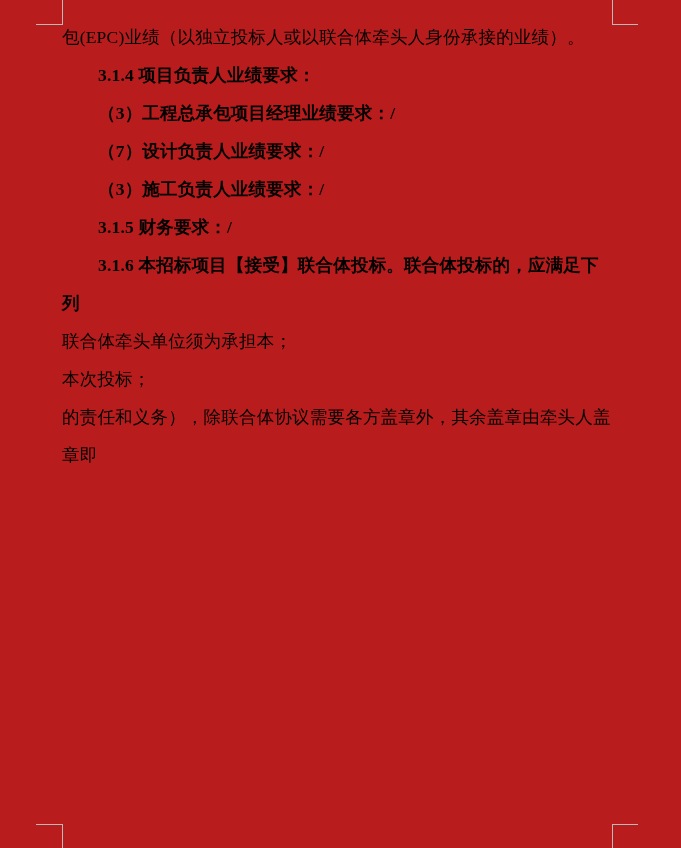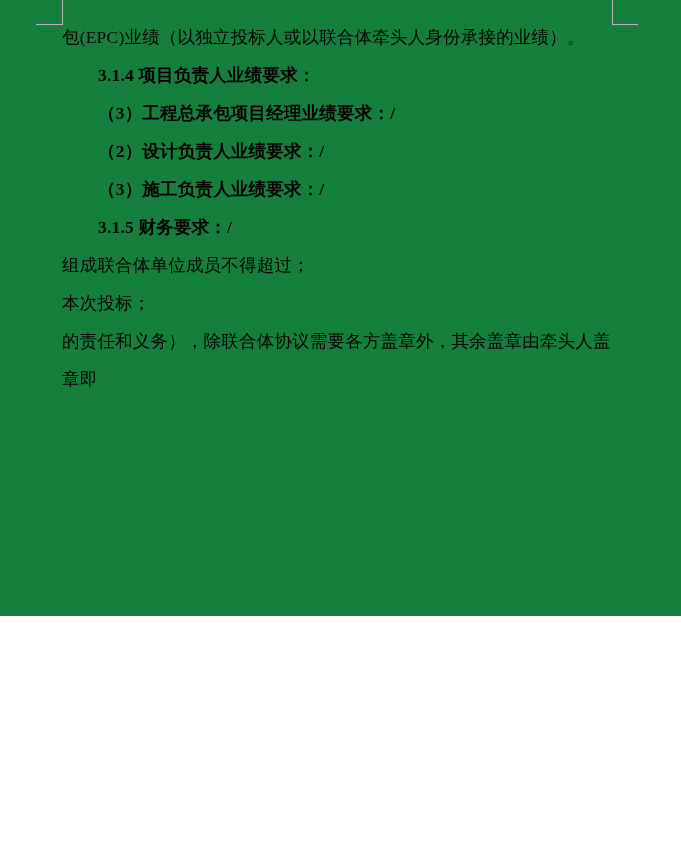--- a/index.html
+++ b/index.html
@@ -6,22 +6,22 @@
     margin: 0;
     padding: 0;
     background: #ffffff;
   }
   body {
     font-family: "Liberation Serif", "DejaVu Serif", serif;
   }
   .page {
     position: relative;
     width: 681px;
-    height: 616px;
-    background: #15803d;
+    height: 848px;
+    background: #b91c1c;
     overflow: hidden;
   }
   .mark-tl-h, .mark-tr-h, .mark-bl-h, .mark-br-h,
   .mark-tl-v, .mark-tr-v, .mark-bl-v, .mark-br-v {
     position: absolute;
     background: #b9b9b9;
   }
   .mark-tl-h { left: 36px; top: 24px; width: 26px; height: 1px; }
   .mark-tl-v { left: 62px; top: 0px;  width: 1px;  height: 25px; }
   .mark-tr-h { left: 612px; top: 24px; width: 26px; height: 1px; }
@@ -57,22 +57,23 @@
   <div class="mark-tr-v"></div>
   <div class="mark-bl-h"></div>
   <div class="mark-bl-v"></div>
   <div class="mark-br-h"></div>
   <div class="mark-br-v"></div>
 
   <div class="content">
     <div class="line">包(EPC)业绩（以独立投标人或以联合体牵头人身份承接的业绩）。</div>
     <div class="line indent2">3.1.4 项目负责人业绩要求：</div>
     <div class="line indent2">（3）工程总承包项目经理业绩要求：/</div>
-    <div class="line indent2">（2）设计负责人业绩要求：/</div>
+    <div class="line indent2">（7）设计负责人业绩要求：/</div>
     <div class="line indent2">（3）施工负责人业绩要求：/</div>
     <div class="line indent2">3.1.5 财务要求：/</div>
-    <div class="line">组成联合体单位成员不得超过；</div>
+    <div class="line indent2">3.1.6 本招标项目【接受】联合体投标。联合体投标的，应满足下列</div>
+    <div class="line">联合体牵头单位须为承担本；</div>
     <div class="line">本次投标；</div>
     <div class="line">的责任和义务），除联合体协议需要各方盖章外，其余盖章由牵头人盖章即</div>
 
   </div>
 
 </div>
 
 </body></html>

